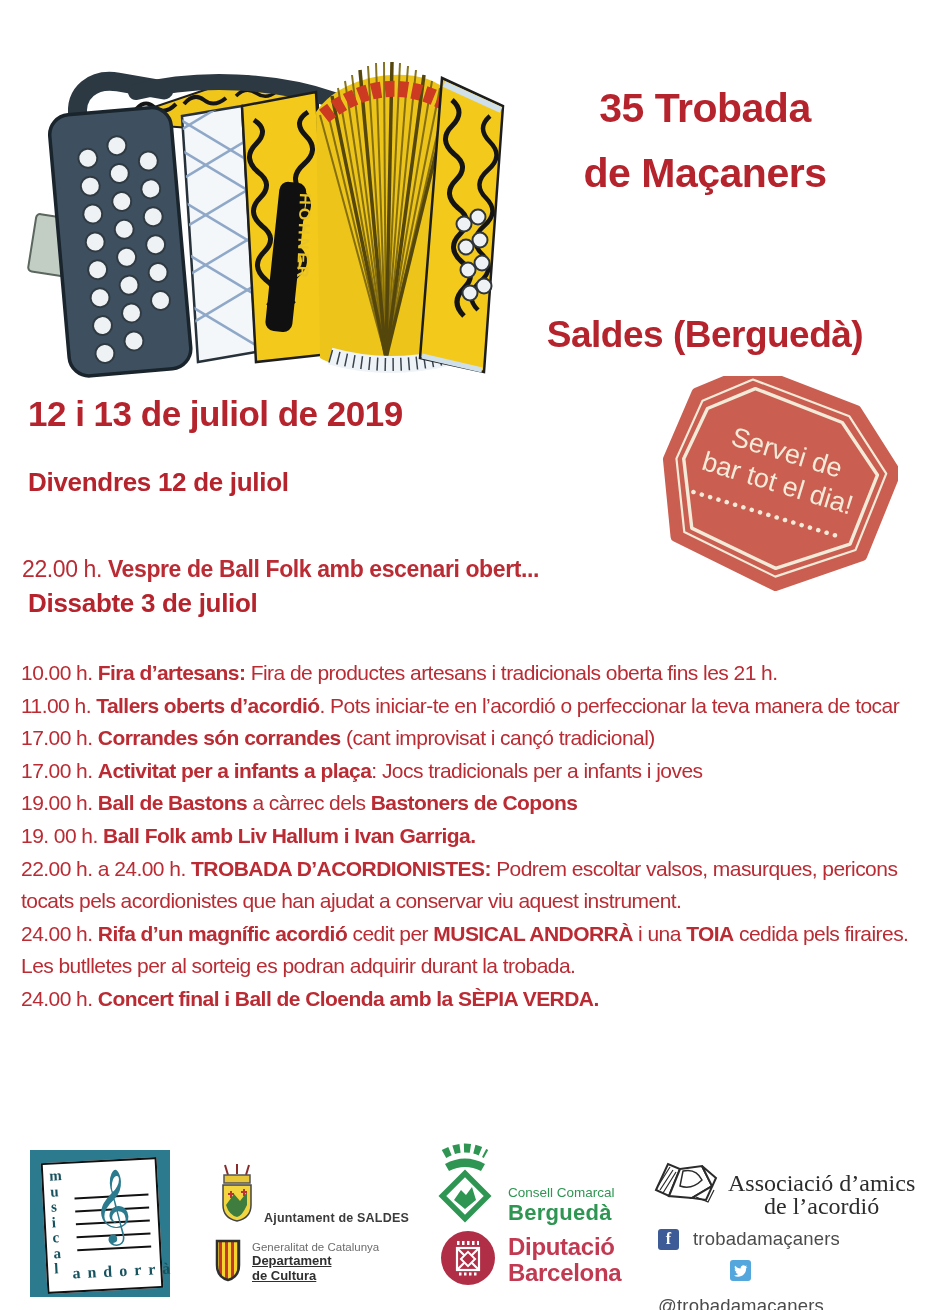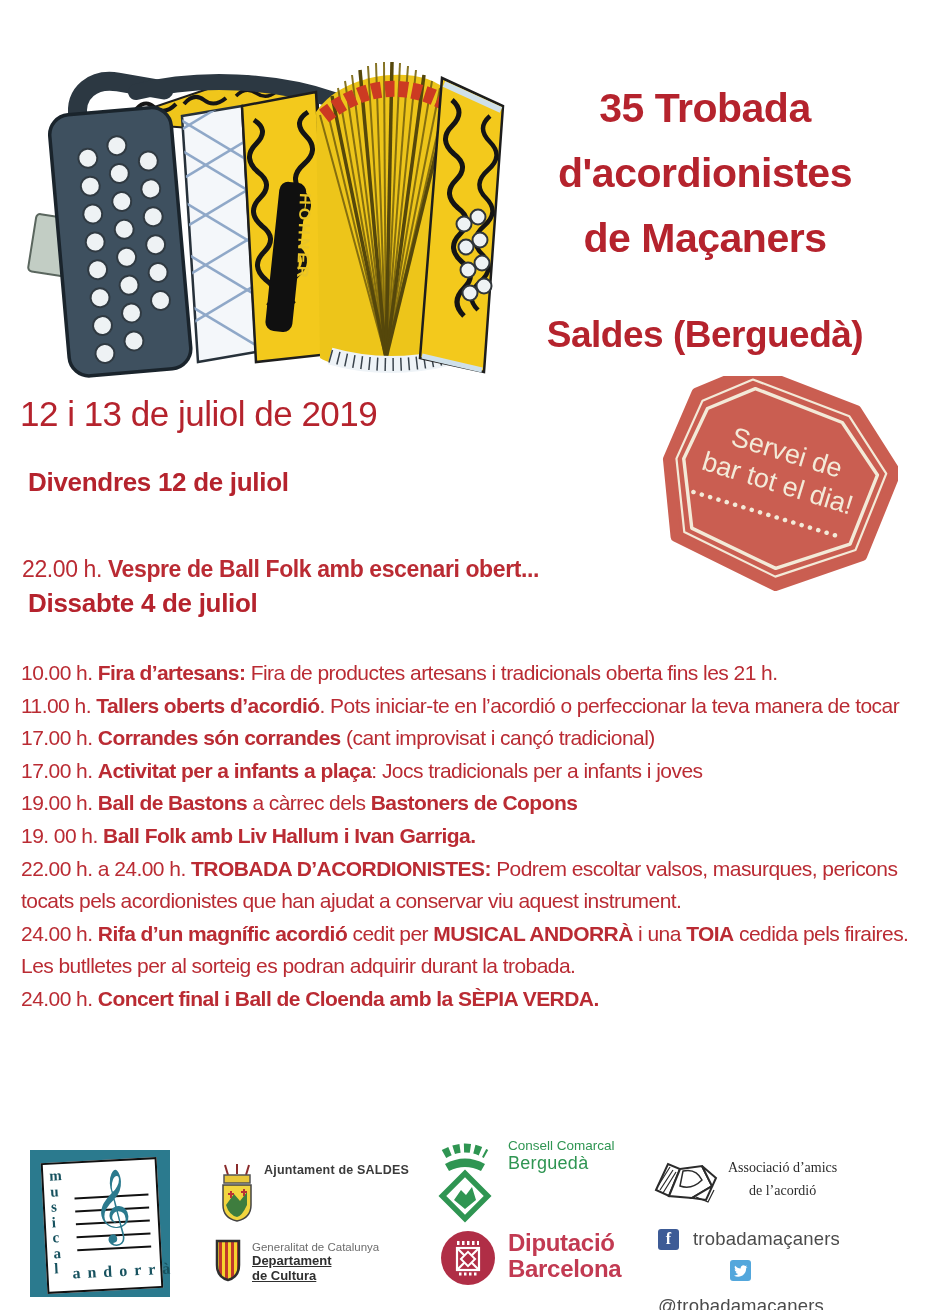--- a/index.html
+++ b/index.html
@@ -9,21 +9,21 @@
   }
   .b{font-weight:700;}
 
   .accordion-art{position:absolute;left:14px;top:20px;width:492px;height:362px;}
 
   .title-block{position:absolute;left:492px;top:76px;width:426px;text-align:center;
     color:#b5232d;font-weight:700;font-size:41px;line-height:65px;letter-spacing:-.5px;}
   .subtitle{position:absolute;left:492px;top:314px;width:426px;text-align:center;
     color:#b5232d;font-weight:700;font-size:37px;letter-spacing:-.5px;}
 
-  .date-heading{position:absolute;left:20px;top:394px;color:#b5232d;font-weight:400;
+  .date-heading{position:absolute;left:28px;top:394px;color:#b5232d;font-weight:700;
     font-size:35px;letter-spacing:-.5px;}
 
   .sec-header{position:absolute;left:28px;color:#b5232d;font-weight:700;font-size:26px;letter-spacing:-.3px;}
   .friday-header{top:467px;}
   .saturday-header{top:588px;}
   .friday-event{position:absolute;left:22px;top:533px;color:#ba2b33;font-size:23px;letter-spacing:-.4px;}
 
   .schedule{position:absolute;left:21px;top:657px;width:888px;color:#ba2b33;
     font-size:21px;line-height:32.6px;letter-spacing:-.55px;}
   .schedule p{margin:0;}
@@ -36,34 +36,34 @@
     border:2px solid #111;transform:rotate(-3deg);}
   .musical-vert{position:absolute;left:6px;top:4px;display:flex;flex-direction:column;
     font-family:"Liberation Serif", serif;font-weight:700;font-size:15px;line-height:15.5px;color:#17525f;}
   .musical-horiz{position:absolute;left:24px;bottom:8px;font-family:"Liberation Serif", serif;
     font-weight:700;font-size:16px;letter-spacing:7px;color:#17525f;white-space:nowrap;}
   .musical-staff{position:absolute;left:30px;top:34px;width:74px;height:56px;}
   .musical-staff div{height:0;border-top:2px solid #111;margin-bottom:11px;}
   .musical-clef{position:absolute;left:48px;top:12px;font-family:"DejaVu Sans", sans-serif;
     font-size:64px;color:#2b7a8e;line-height:1;}
 
-  .logo-row{position:absolute;display:flex;align-items:flex-start;}
+  .logo-row{position:absolute;display:flex;align-items:flex-end;}
   .ajuntament{left:218px;top:1163px;gap:8px;}
   .ajuntament-label{font-size:12.5px;color:#3b3b3b;font-weight:700;letter-spacing:.2px;}
   .generalitat{left:214px;top:1238px;gap:10px;align-items:flex-start;}
   .gencat-text{font-size:11.5px;color:#6d6d6d;line-height:14px;padding-top:2px;}
   .gencat-text .gl2,.gencat-text .gl3{font-weight:700;color:#2f2f2f;font-size:13px;line-height:14.5px;text-decoration:underline;}
   .consell{left:436px;top:1138px;gap:14px;}
   .consell-text{color:#2f9552;}
   .consell-l1{font-size:13.5px;}
-  .consell-l2{font-size:18px;font-weight:400;letter-spacing:.3px;}
+  .consell-l2{font-size:22px;font-weight:700;letter-spacing:.3px;}
   .diputacio{left:440px;top:1230px;gap:12px;}
   .diputacio-text{color:#c23a52;font-weight:700;font-size:24px;line-height:26px;letter-spacing:-.3px;}
   .associacio{left:650px;top:1156px;gap:6px;}
-  .associacio-text{font-family:"Liberation Serif", serif;font-size:14px;line-height:23px;
+  .associacio-text{font-family:"Liberation Serif", serif;font-size:24px;line-height:23px;
     color:#2c2c2c;text-align:center;}
   .social-row{position:absolute;display:flex;align-items:center;gap:14px;
     font-size:18.5px;color:#4b4b4b;letter-spacing:.2px;}
   .fb-row{left:658px;top:1228px;}
   .tw-row{left:658px;top:1260px;flex-direction:column;}
   .social-icon{width:21px;height:21px;border-radius:3px;display:flex;align-items:center;justify-content:center;}
   .fb-icon{background:#3d5b96;color:#fff;font-weight:700;font-size:16px;font-family:"Liberation Serif",serif;}
   .tw-icon{background:#53a7dc;}
 </style>
 </head>
@@ -194,29 +194,28 @@
         <circle cx="454" cy="250" r="7.5"></circle>
           <circle cx="468" cy="243" r="7.5"></circle>
         <circle cx="456" cy="273" r="7.5"></circle>
           <circle cx="470" cy="266" r="7.5"></circle>
       </g>
     </g>
   </svg>
 
   <div class="title-block">
     <div>35 Trobada</div>
-    <div>d'acordionistes</div>
     <div>de Maçaners</div>
   </div>
   <div class="subtitle">Saldes (Berguedà)</div>
 
   <div class="date-heading">12 i 13 de juliol de 2019</div>
   <div class="sec-header friday-header">Divendres 12  de juliol</div>
   <p class="friday-event"><span>22.00 h. </span><span class="b">Vespre de Ball Folk amb escenari obert...</span></p>
-  <div class="sec-header saturday-header">Dissabte 4 de juliol</div>
+  <div class="sec-header saturday-header">Dissabte 3 de juliol</div>
 
   <svg class="badge" viewBox="0 0 238 216">
     <g transform="rotate(17 117 106)">
       <polygon points="60,6 172,14 228,62 220,152 146,206 36,188 6,116 14,44" fill="#ca5e51" stroke="#ca5e51" stroke-width="10" stroke-linejoin="round"></polygon>
       <polygon points="64,15 167,22 219,66 212,148 143,197 43,181 14,113 22,50" fill="none" stroke="#f3ead8" stroke-width="2.2" stroke-linejoin="round"></polygon>
       <polygon points="69,23 162,30 211,70 205,144 141,189 49,175 21,111 29,56" fill="none" stroke="#f3ead8" stroke-width="3.4" stroke-linejoin="round"></polygon>
       <text x="118" y="84" text-anchor="middle" font-size="27" fill="#f3ead8" font-family="Liberation Sans, sans-serif">Servei de</text>
       <text x="118" y="116" text-anchor="middle" font-size="27" fill="#f3ead8" font-family="Liberation Sans, sans-serif">bar tot el dia!</text>
       <line x1="40" y1="140" x2="196" y2="140" stroke="#f3ead8" stroke-width="4.5" stroke-linecap="round" stroke-dasharray="0.1 8.6"></line>
     </g>

